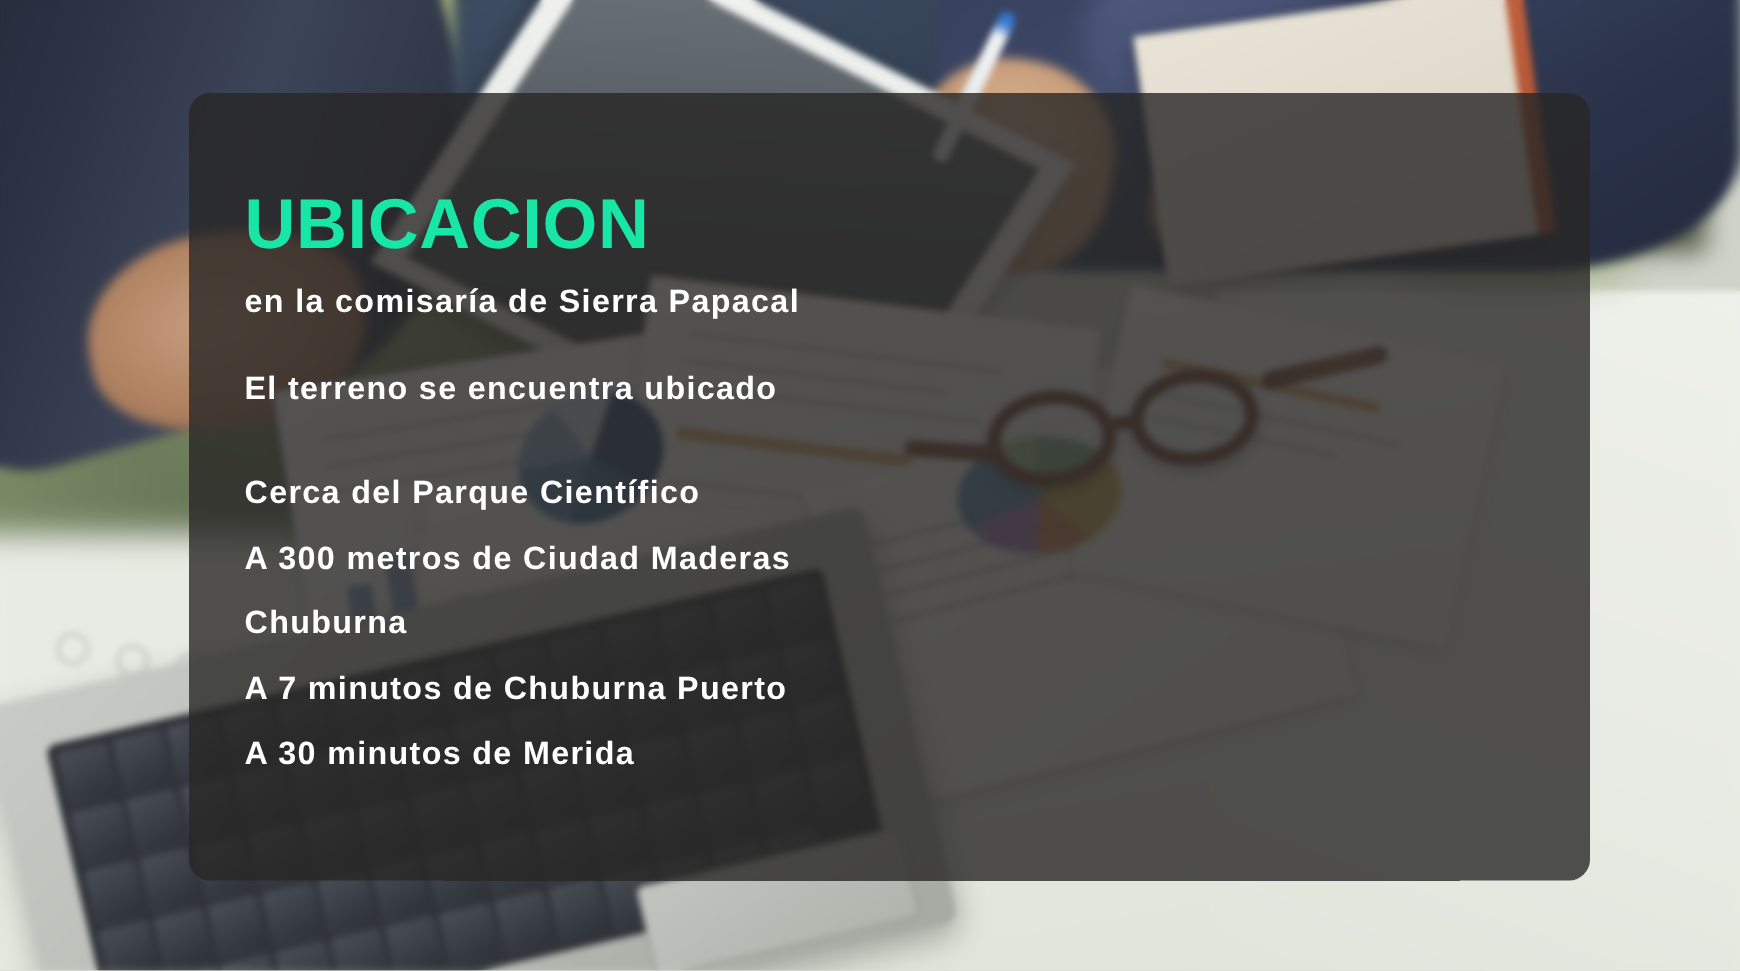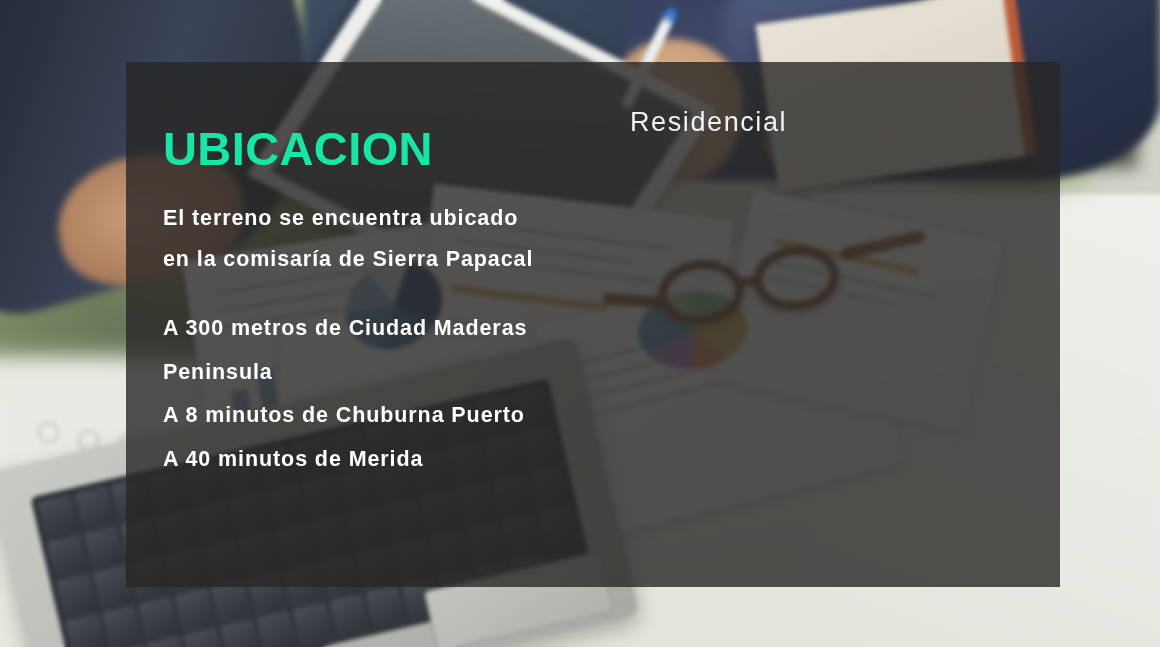--- a/index.html
+++ b/index.html
@@ -347,20 +347,21 @@
   }
 
   
   .overlay-panel {
     position: absolute;
     left: 126px;
     top: 62px;
     width: 934px;
     height: 525px;
     background: rgba(40, 39, 37, 0.80);
+    border-radius: 14px;
   }
 
   .col-left {
     position: absolute;
     left: 37px;
     top: 0;
   }
   .col-right {
     position: absolute;
     left: 504px;
@@ -577,29 +578,29 @@
     </div>
 
     <div class="photo-blur"></div>
   </div>
 
   <div class="overlay-panel">
 
     <div class="col-left">
       <div class="section-title">UBICACION</div>
 
+      <div class="lede lede-line2">en la comisaría de Sierra Papacal</div>
       <div class="lede lede-line1">El terreno se encuentra ubicado</div>
-      <div class="lede lede-line2">en la comisaría de Sierra Papacal</div>
 
       <div class="bullets">
+        <div class="bullet">Cerca del Parque Científico</div>
         <div class="bullet">A 300 metros de Ciudad Maderas</div>
-        <div class="bullet">Peninsula</div>
-        <div class="bullet">A 8 minutos de Chuburna Puerto</div>
-        <div class="bullet">A 40 minutos de Merida</div>
+        <div class="bullet">Chuburna</div>
+        <div class="bullet">A 7 minutos de Chuburna Puerto</div>
+        <div class="bullet">A 30 minutos de Merida</div>
       </div>
     </div>
 
     <div class="col-right">
-      <div class="value-text">Residencial</div>
     </div>
 
   </div>
 </div>
 
 </body></html>

